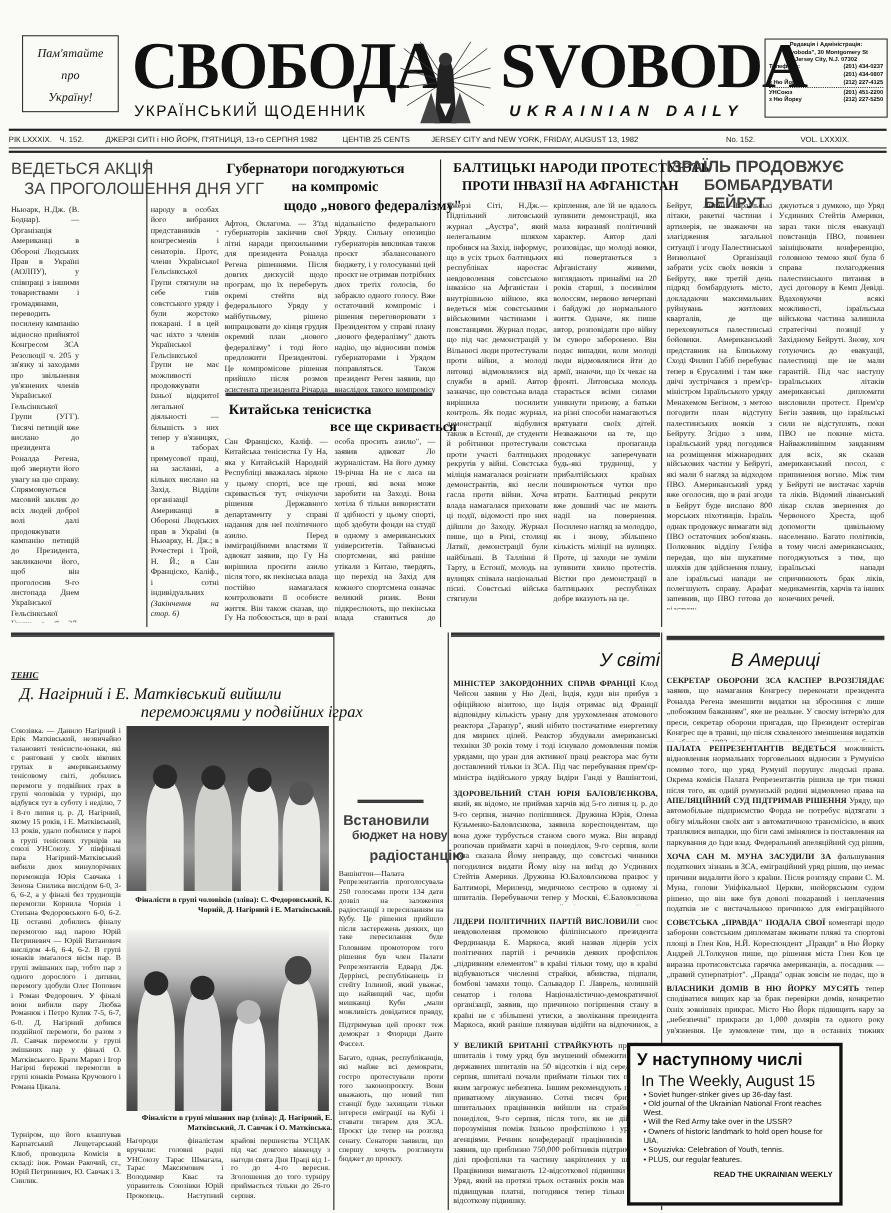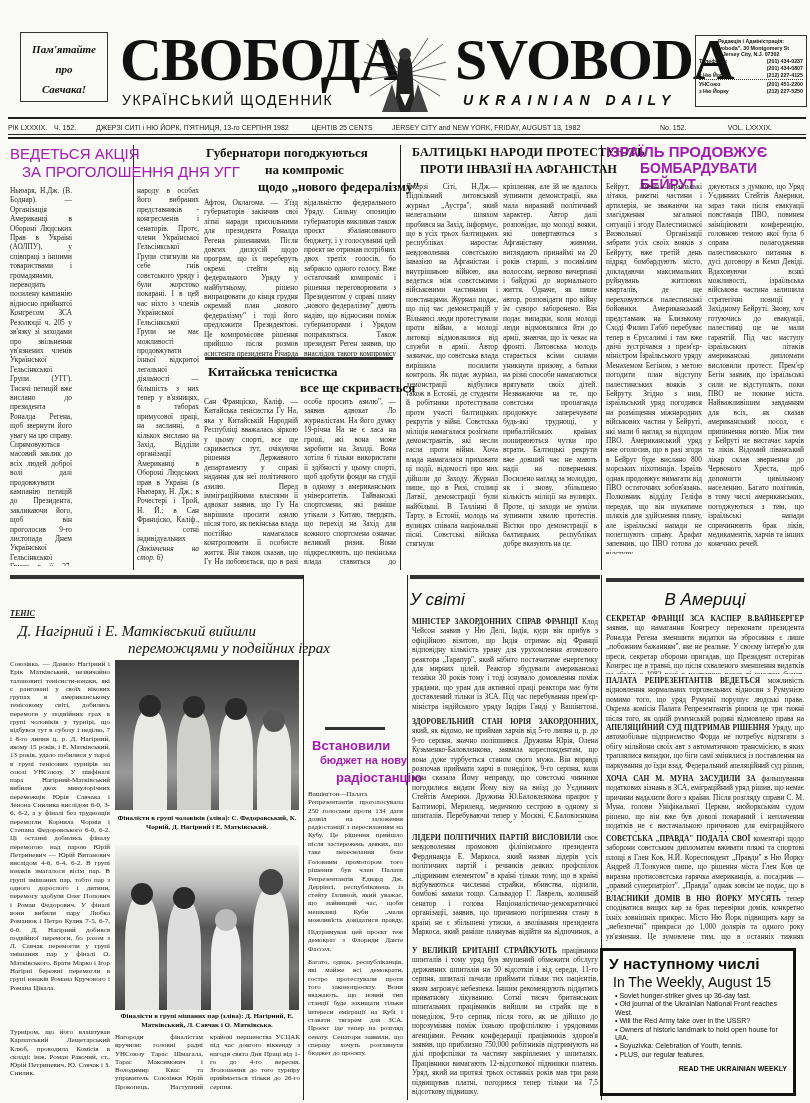--- a/index.html
+++ b/index.html
@@ -2,56 +2,56 @@
 <html><head>
 <meta charset="utf-8">
 <style>
 *{box-sizing:border-box;margin:0;padding:0}
 html,body{width:810px;height:1103px;background:#fafaf7;overflow:hidden}
 body{font-family:"Liberation Serif",serif;color:#111;position:relative}
 .abs{position:absolute}
 .txt{font-family:"Liberation Serif",serif;font-size:7.4px;line-height:9.4px;text-align:justify;color:#222;overflow:hidden}
 .bold{font-weight:normal}
 
-#remember{left:20px;top:32px;width:88px;height:70px;border:1px solid #333;text-align:center;font-family:"Liberation Serif",serif;font-style:italic;font-weight:bold;font-size:11px;line-height:20px;padding-top:6px}
+#remember{left:20px;top:32px;width:88px;height:70px;border:1px solid #333;text-align:center;font-family:"Liberation Serif",serif;font-style:italic;font-weight:normal;font-size:11px;line-height:20px;padding-top:6px}
 #title-uk{left:120px;top:30px;font-family:"Liberation Serif",serif;font-weight:bold;font-size:58px;letter-spacing:-1px;transform:scaleY(1.05);line-height:60px}
 #sub-uk{left:122px;top:92px;font-family:"Liberation Sans",sans-serif;font-weight:normal;font-size:14px;letter-spacing:1.5px}
 #title-en{left:455px;top:30px;font-family:"Liberation Serif",serif;font-weight:bold;font-size:58px;letter-spacing:-1px;line-height:60px}
 #sub-en{left:463px;top:92px;font-family:"Liberation Sans",sans-serif;font-style:italic;font-weight:bold;font-size:14px;letter-spacing:6px}
 #emblem{left:362px;top:34px;width:86px;height:80px}
 #editorial{left:695px;top:35px;width:112px;height:72px;border:1px solid #333;font-family:"Liberation Sans",sans-serif;font-size:5.3px;line-height:6.7px;padding:2px 3px}
 #editorial .c{text-align:center;font-weight:bold}
 #editorial .row{display:flex;justify-content:space-between;font-weight:bold}
 #editorial hr{border:0;border-top:1px dotted #333;margin:1px 0}
 
 .rule{left:8px;width:798px;background:#222}
 #dateline{left:8px;top:121px;width:798px;height:12px;display:flex;font-family:"Liberation Sans",sans-serif;font-size:7px;align-items:center;color:#222}
 #dateline span{white-space:nowrap}
 
-.h-sans{font-family:"Liberation Sans",sans-serif;color:#a21caf}
+.h-sans{font-family:"Liberation Sans",sans-serif;color:#404040}
 .h-serif{font-family:"Liberation Serif",serif;font-weight:bold;color:#111}
 .vline{background:#222;width:1px}
 .photo{background:linear-gradient(180deg,#3a3a3a 0%,#555 30%,#7a7a7a 55%,#9a9a9a 75%,#606060 100%);overflow:hidden}
 .person{position:absolute;bottom:0;border-radius:40% 40% 0 0;background:#e9e9e6}
 .head{position:absolute;border-radius:50%;background:#2a2a2a}
-.caption{font-family:"Liberation Serif",serif;font-weight:bold;font-size:7px;line-height:8.6px;text-align:center}
-#weekly{left:600px;top:948px;width:196px;height:148px;border:3px solid #111;padding:4px 6px;background:#fafaf7}
+.caption{font-family:"Liberation Serif",serif;font-weight:bold;font-size:7px;line-height:8.6px;text-align:right}
+#weekly{left:570px;top:948px;width:196px;height:148px;border:3px solid #111;padding:4px 6px;background:#fafaf7}
 #weekly .wh{font-family:"Liberation Sans",sans-serif;font-weight:bold;font-size:15.5px;line-height:17px}
 #weekly .we{font-family:"Liberation Sans",sans-serif;font-size:14px;line-height:16px;margin:2px 0 2px 4px}
 #weekly ul{list-style:none;font-family:"Liberation Sans",sans-serif;font-size:7px;line-height:8.4px;margin-left:6px}
 #weekly li:before{content:"• "}
 #weekly .rd{font-family:"Liberation Sans",sans-serif;font-weight:bold;font-size:7px;text-align:right;margin-top:6px}
 </style>
 </head>
 <body>
 
 <div id="remember" class="abs">
   <div>Пам'ятайте</div>
   <div>про</div>
-  <div>Савчака!</div>
+  <div>Україну!</div>
 </div>
 <div id="title-uk" class="abs">СВОБОДА</div>
 <div id="sub-uk" class="abs">УКРАЇНСЬКИЙ ЩОДЕННИК</div>
 
 <div id="emblem" class="abs">
   <svg width="86" height="80" viewBox="0 0 86 80">
     <g stroke="#333" stroke-width="0.8">
       <line x1="43" y1="40" x2="5" y2="10"></line>
         <line x1="43" y1="40" x2="2" y2="28"></line>
         <line x1="43" y1="40" x2="2" y2="46"></line>
@@ -192,43 +192,43 @@
 <div class="abs" style="left:325px;top:727px;width:60px;height:3px;border-top:2px solid #333;border-bottom:1px solid #333"></div>
 <div class="abs h-sans" style="left:312px;top:738px;font-size:13px;font-weight:bold">Встановили</div>
 <div class="abs h-sans" style="left:320px;top:754px;font-size:11px;font-weight:bold">бюджет на нову</div>
 <div class="abs h-sans" style="left:336px;top:770px;font-size:13px;font-weight:bold">радіостанцію</div>
 <div class="abs txt bold" style="left:308px;top:790px;width:95px;height:64px;font-size:7px;line-height:8.3px">Вашінґтон—Палата Репрезентантів проголосувала 250 голосами проти 134 дати дозвіл на заложення радіостанції з пересиланням на Кубу. Це рішення прийшло після застережень деяких, що таке пересилання буде перешкоджувати американським станціям, які зараз надають програми на Кубу. Станція називатиметься „Радіо Марті".</div>
 <div class="abs txt bold" style="left:308px;top:858px;width:95px;height:66px;font-size:7px;line-height:8.3px">Головним промотором того рішення був член Палати Репрезентантів Едвард Дж. Деррінсі, республіканець із стейту Іллиной, який уважає, що найвищий час, щоби мешканці Куби „мали можливість довідатися правду, якої не мали нагоди почути від 22 років".</div>
 <div class="abs txt bold" style="left:308px;top:928px;width:95px;height:26px;font-size:7px;line-height:8.3px">Підтримував цей проєкт теж демократ з Флориди Данте Фассел.</div>
 <div class="abs txt bold" style="left:308px;top:958px;width:95px;height:138px;font-size:7px;line-height:8.3px">Багато, однак, республіканців, які майже всі демократи, гостро протестували проти того законопроєкту. Вони вважають, що новий тип станції буде захищати тільки інтереси еміграції на Кубі і ставати тягарем для ЗСА. Проєкт іде тепер на розгляд сенату. Сенатори заявили, що спершу хочуть розглянути бюджет до проєкту.</div>
 
 <div class="abs" style="left:410px;top:575px;width:190px;height:4px;border-top:3px solid #333;border-bottom:1px solid #333"></div>
-<div class="abs" style="left:410px;top:590px;width:190px;text-align:left;font-family:'Liberation Sans',sans-serif;font-style:italic;font-size:17px">У світі</div>
+<div class="abs" style="left:410px;top:590px;width:190px;text-align:right;font-family:'Liberation Sans',sans-serif;font-style:italic;font-size:17px">У світі</div>
 
 <div class="abs txt" style="left:412px;top:617px;width:186px;height:94px">
   <b>МІНІСТЕР ЗАКОРДОННИХ СПРАВ ФРАНЦІЇ</b>
   <span>Клод Чейсон заявив у Ню Делі, Індія, куди він прибув з офіційною візитою, що Індія отримає від Франції відповідну кількість урану для урухомлення атомового реактора „Тарапур", який нібито постачатиме енергетику для мирних цілей. Реактор збудували американські техніки 30 років тому і тоді існувало домовлення поміж урядами, що уран для активної праці реактора має бути доставлений тільки із ЗСА. Під час перебування прем'єр-міністра індійського уряду Індіри Ганді у Вашінгтоні, вона домовилася з президентом Роналдом Регеном, що Індія може купувати уран також у Франції.</span>
 </div>
 <div class="abs txt" style="left:412px;top:717px;width:186px;height:106px">
-  <b>ЗДОРОВЕЛЬНИЙ СТАН ЮРІЯ ЗАКОРДОННИХ,</b>
+  <b>ЗДОРОВЕЛЬНИЙ СТАН ЮРІЯ БАЛОВЛЄНКОВА,</b>
   <span>який, як відомо, не приймав харчів від 5-го липня ц. р. до 9-го серпня, значно поліпшився. Дружина Юрія, Олена Кузьменко-Баловлєнкова, заявила кореспондентам, що вона дуже турбується станом свого мужа. Він вправді розпочав приймати харчі в понеділок, 9-го серпня, коли вона сказала Йому неправду, що совєтські чинники погодилися видати Йому візу на виїзд до Уєдинних Стейтів Америки. Дружина Ю.Баловлєнкова працює у Балтиморі, Мериленд, медичною сестрою в одному зі шпиталів. Перебуваючи тепер у Москві, Є.Баловлєнкова планує залишитися там принаймні до того часу, як її муж набере сили, щоб вона могла сказати Йому всю правду. „Я однак дуже стурбована і зажурена, як він реагуватиме довідавшись, що совєтська влада повністю зовсім не збирається випустити його до ЗСА",— заявила вона закордонним кореспондентам.</span>
 </div>
 <div class="abs txt" style="left:412px;top:833px;width:186px;height:104px">
   <b>ЛІДЕРИ ПОЛІТИЧНИХ ПАРТІЙ ВИСЛОВИЛИ</b>
   <span>своє невдоволення промовою філіпінського президента Фердинанда Е. Маркоса, який назвав лідерів усіх політичних партій і речників деяких профспілок „підривним елементом" в країні тільки тому, що в країні відбуваються численні страйки, вбивства, підпали, бомбові замахи тощо. Сальвадор Г. Лаврель, колишній сенатор і голова Націоналістично-демократичної організації, заявив, що причиною погіршення стану в країні не є збільшені утиски, а зволікання президента Маркоса, який раніше плянував відійти на відпочинок, а тепер змінив свою думку. Опозиція хоче демонстраціями й іншими розрухами „прискорити" його відхід від активного політичного життя.</span>
 </div>
 <div class="abs txt" style="left:412px;top:946px;width:186px;height:150px">
   <b>У ВЕЛИКІЙ БРИТАНІЇ СТРАЙКУЮТЬ</b>
   <span>працівники шпиталів і тому уряд був змушений обмежити обслугу державних шпиталів на 50 відсотків і від середи, 11-го серпня, шпиталі почали приймати тільки тих пацієнтів, яким загрожує небезпека. Іншим рекомендують піддатись приватному лікуванню. Сотні тисяч британських шпитальних працівників вийшли на страйк ще в понеділок, 9-го серпня, після того, як не дійшло до порозуміння поміж їхньою профспілкою і урядовими агенціями. Речник конфедерації працівників здоров'я заявив, що приблизно 750,000 робітників підтримують на ділі профспілки та частину закріплених у шпиталях. Працівники вимагають 12-відсоткової підвишки платень. Уряд, який на протязі трьох останніх років мав три рази підвищував платні, погодився тепер тільки на 7,5 відсоткову підвишку.</span>
 </div>
 
 <div class="abs" style="left:606px;top:590px;width:198px;text-align:center;font-family:'Liberation Sans',sans-serif;font-style:italic;font-size:17px">В Америці</div>
 
 <div class="abs txt" style="left:606px;top:614px;width:198px;height:60px">
-  <b>СЕКРЕТАР ФРАНЦІЇ ЗСА КАСПЕР В.ВАЙНБЕРГЕР</b>
+  <b>СЕКРЕТАР ОБОРОНИ ЗСА КАСПЕР В.РОЗГЛЯДАЄ</b>
   <span>заявив, що намагання Конгресу переконати президента Роналда Регена зменшити видатки на збросиння є лише „побожним бажанням", яке не реальне. У своєму інтерв'ю для преси, секретар оборони пригадав, що Президент остерігав Конгрес ще в травні, що після схваленого зменшення видатків на зброю в 1983 році в наступних роках ті видатки будуть зростати.</span>
 </div>
 <div class="abs txt" style="left:606px;top:676px;width:198px;height:46px">
   <b>ПАЛАТА РЕПРЕЗЕНТАНТІВ ВЕДЕТЬСЯ</b>
   <span>можливість відновлення нормальних торговельних відносин з Румунією помимо того, що уряд Румунії порушує людські права. Окрема комісія Палата Репрезентантів рішила це три тижні після того, як одній румунській родині відмовлено права на виїзд до Ізраїля.</span>
 </div>
 <div class="abs txt" style="left:606px;top:723px;width:198px;height:48px">
   <b>АПЕЛЯЦІЙНИЙ СУД ПІДТРИМАВ РІШЕННЯ</b>
   <span>Уряду, що автомобільне підприємство Форда не потребує відтягати з обігу мільйони своїх авт з автоматичною трансмісією, в яких траплялися випадки, що біги самі змінялися із поставлення на паркування до їзди взад. Федеральний апеляційний суд рішив, що відповідна осторога про це, наліплена на автах, вистачає.</span>
 </div>

